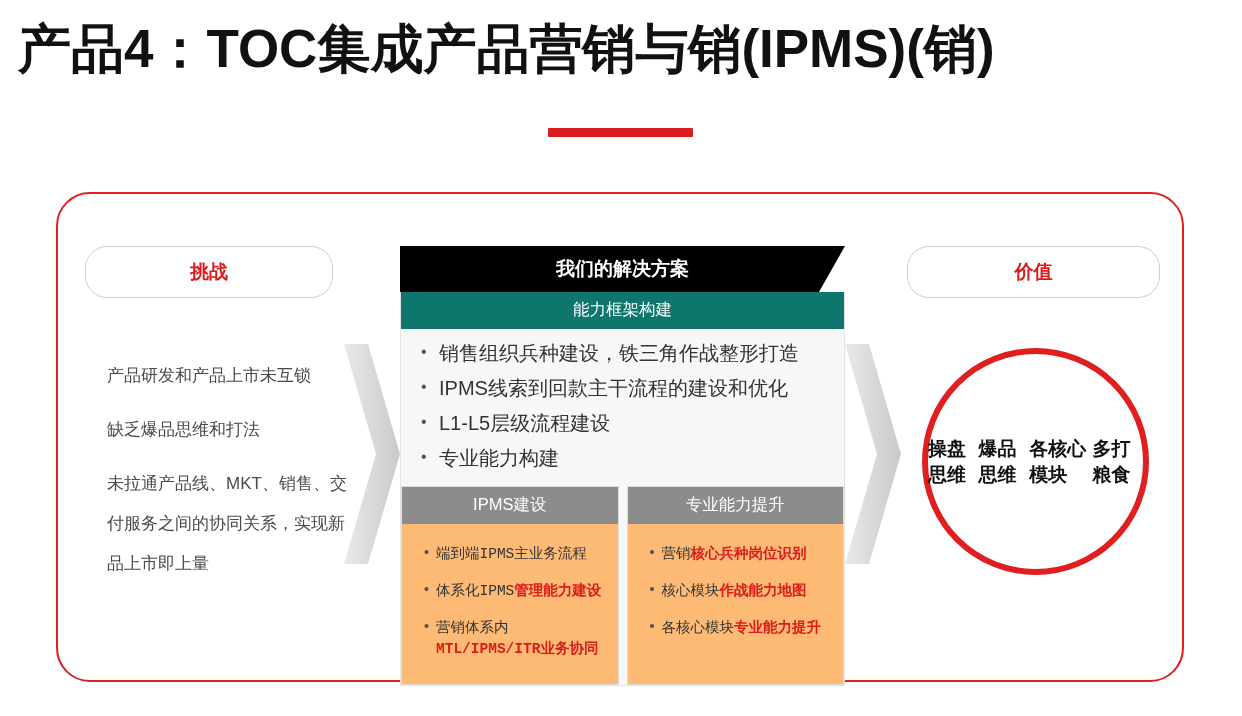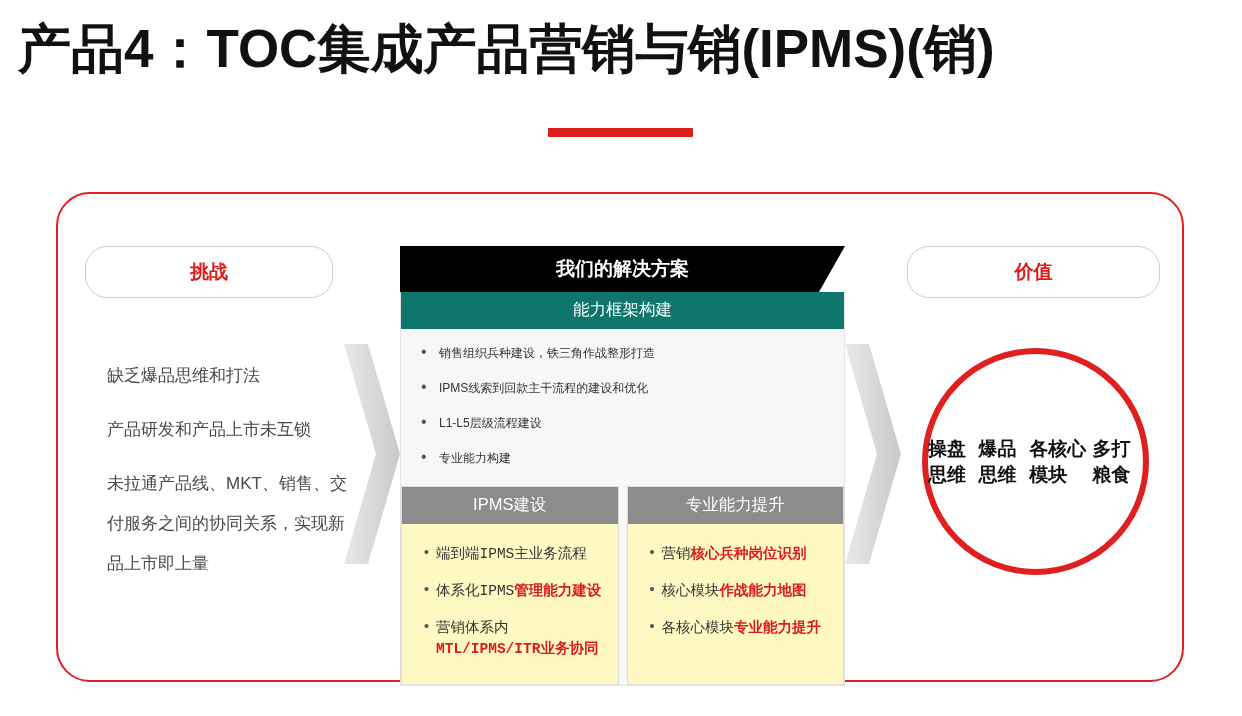--- a/index.html
+++ b/index.html
@@ -128,21 +128,21 @@
     font-size: 16.5px;
     text-align: center;
     padding: 7px 0 8px 0;
   }
   .bullet-list {
     margin: 0;
     padding: 14px 14px 12px 18px;
     list-style: none;
   }
   .bullet-list li {
-    font-size: 12px;
+    font-size: 20px;
     color: #333;
     line-height: 20px;
     margin-bottom: 15px;
     padding-left: 20px;
     position: relative;
   }
   .bullet-list li:last-child { margin-bottom: 6px; }
   .bullet-list li::before {
     content: "•";
     position: absolute;
@@ -152,21 +152,21 @@
     font-size: 16px;
   }
 
   .two-col {
     display: flex;
     gap: 8px;
     padding: 0;
   }
   .col {
     flex: 1;
-    background: #fef9c3;
+    background: #fdba74;
     border: 1px solid #DDDDDD;
     box-sizing: border-box;
   }
   .col .band { background: #8C8C8C; }
   .col ul {
     margin: 8px;
     padding: 12px 8px 12px 12px;
     list-style: none;
     font-family: Liberation Mono, monospace;
   }
@@ -217,22 +217,22 @@
 <div class="title">产品4：TOC集成产品营销与销(IPMS)(销)</div>
 <div class="title-underline"></div>
 
 <div class="frame"></div>
 
 <div class="pill pill-challenge">
   <span>挑战</span>
 </div>
 
 <div class="challenge-text">
+  <p>产品研发和产品上市未互锁</p>
   <p>缺乏爆品思维和打法</p>
-  <p>产品研发和产品上市未互锁</p>
   <p>未拉通产品线、MKT、销售、交付服务之间的协同关系，实现新品上市即上量</p>
 </div>
 
 <div class="arrow-left">
   <svg width="56" height="220" viewBox="0 0 56 220">
     <defs>
       <linearGradient id="gl" x1="0" y1="0" x2="1" y2="0">
         <stop offset="0%" stop-color="#E9E9E9"></stop>
         <stop offset="100%" stop-color="#C9C9C9"></stop>
       </linearGradient>

